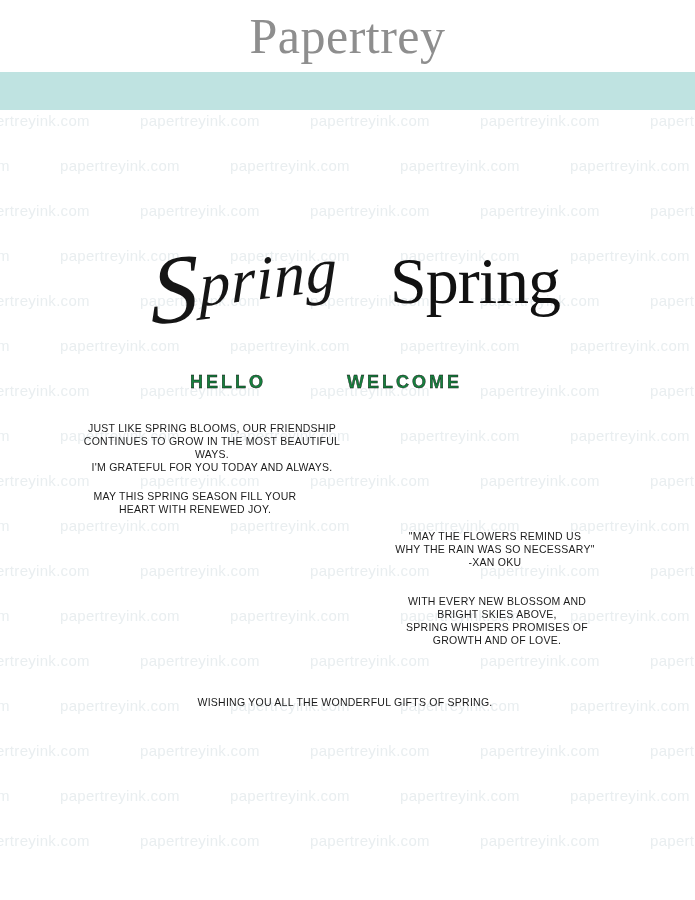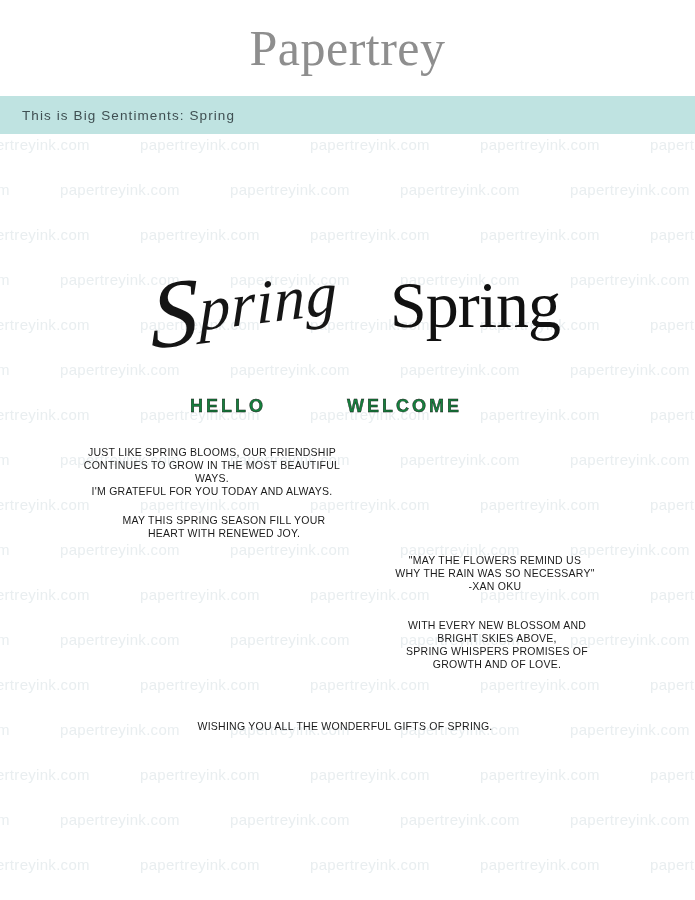--- a/index.html
+++ b/index.html
@@ -10,21 +10,21 @@
   body {
     width: 695px;
     height: 900px;
     position: relative;
     font-family: "Liberation Sans", sans-serif;
     overflow: hidden;
   }
 
   
   .logo-wrap {
-    height: 96px;
+    height: 72px;
     display: flex;
     align-items: center;
     justify-content: center;
     background: #ffffff;
   }
   .logo {
     font-family: "Liberation Serif", serif;
     font-size: 50px;
     color: #8e8e8e;
     letter-spacing: 0.5px;
@@ -146,40 +146,39 @@
     position: absolute;
     font-family: "Liberation Sans", sans-serif;
     font-size: 10.5px;
     line-height: 13px;
     color: #1b1b1b;
     letter-spacing: 0.25px;
     text-align: center;
     white-space: pre-line;
   }
   .s1 { left: 82px;  top: 312px; width: 260px; }
-  .s2 { left: 104px;  top: 380px; width: 240px; }
+  .s2 { left: 75px;  top: 380px; width: 240px; }
   .s3 { left: 82px;  top: 448px; width: 260px; }
   .s4 { left: 124px; top: 488px; width: 185px; }
   .s5 { left: 180px; top: 586px; width: 330px; }
   .r1 { left: 370px; top: 315px; width: 250px; }
   .r2 { left: 360px; top: 366px; width: 260px; }
   .r3 { left: 370px; top: 420px; width: 250px; }
   .r4 { left: 372px; top: 485px; width: 250px; }
 </style>
 </head>
 <body>
 
 <div class="logo-wrap">
   <div class="logo">
     <span class="word1">Papertrey</span>
   </div>
 </div>
 
 <div class="title-bar">
-  <span>This is Big Sentiments: Spring</span>
 </div>
 
 <div class="stamp-area">
 
   <div class="watermarks" id="watermarks">
       <div class="wm-row" style="top: 2px; left: -30px;"><span>papertreyink.com</span><span>papertreyink.com</span><span>papertreyink.com</span><span>papertreyink.com</span><span>papertreyink.com</span></div>
       <div class="wm-row" style="top: 47px; left: -110px;"><span>papertreyink.com</span><span>papertreyink.com</span><span>papertreyink.com</span><span>papertreyink.com</span><span>papertreyink.com</span></div>
       <div class="wm-row" style="top: 92px; left: -30px;"><span>papertreyink.com</span><span>papertreyink.com</span><span>papertreyink.com</span><span>papertreyink.com</span><span>papertreyink.com</span></div>
       <div class="wm-row" style="top: 137px; left: -110px;"><span>papertreyink.com</span><span>papertreyink.com</span><span>papertreyink.com</span><span>papertreyink.com</span><span>papertreyink.com</span></div>
       <div class="wm-row" style="top: 182px; left: -30px;"><span>papertreyink.com</span><span>papertreyink.com</span><span>papertreyink.com</span><span>papertreyink.com</span><span>papertreyink.com</span></div>

